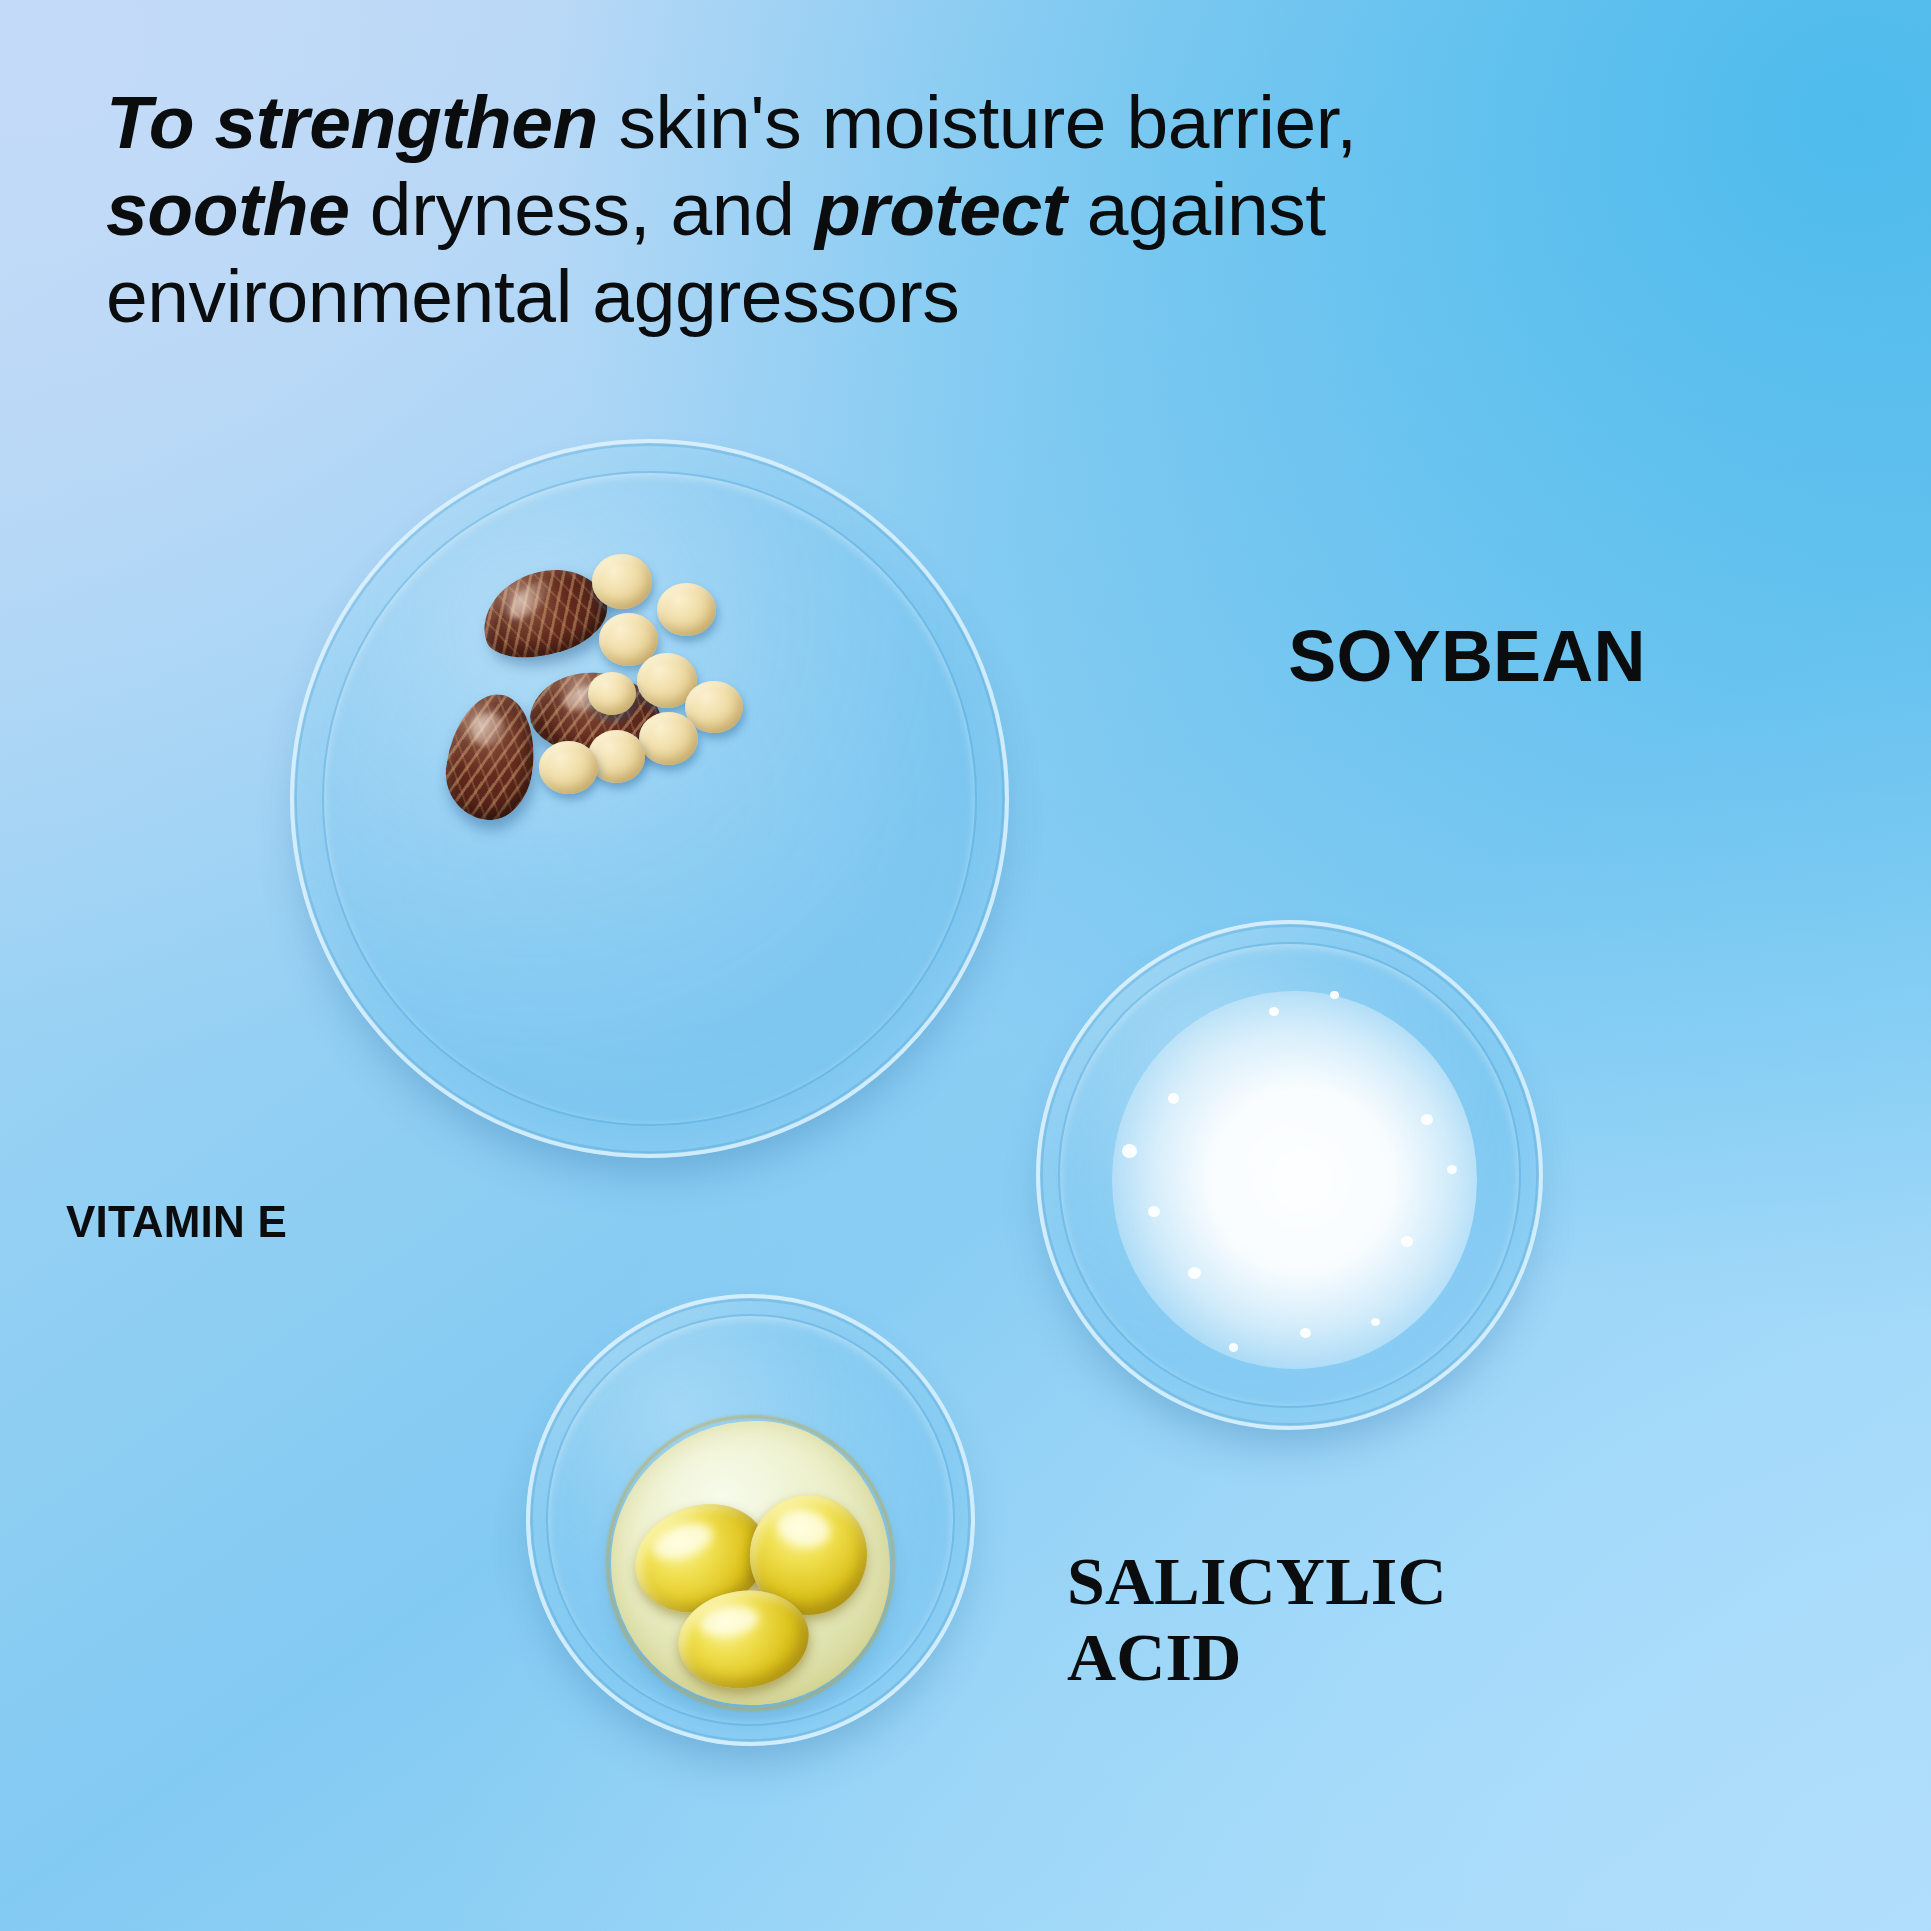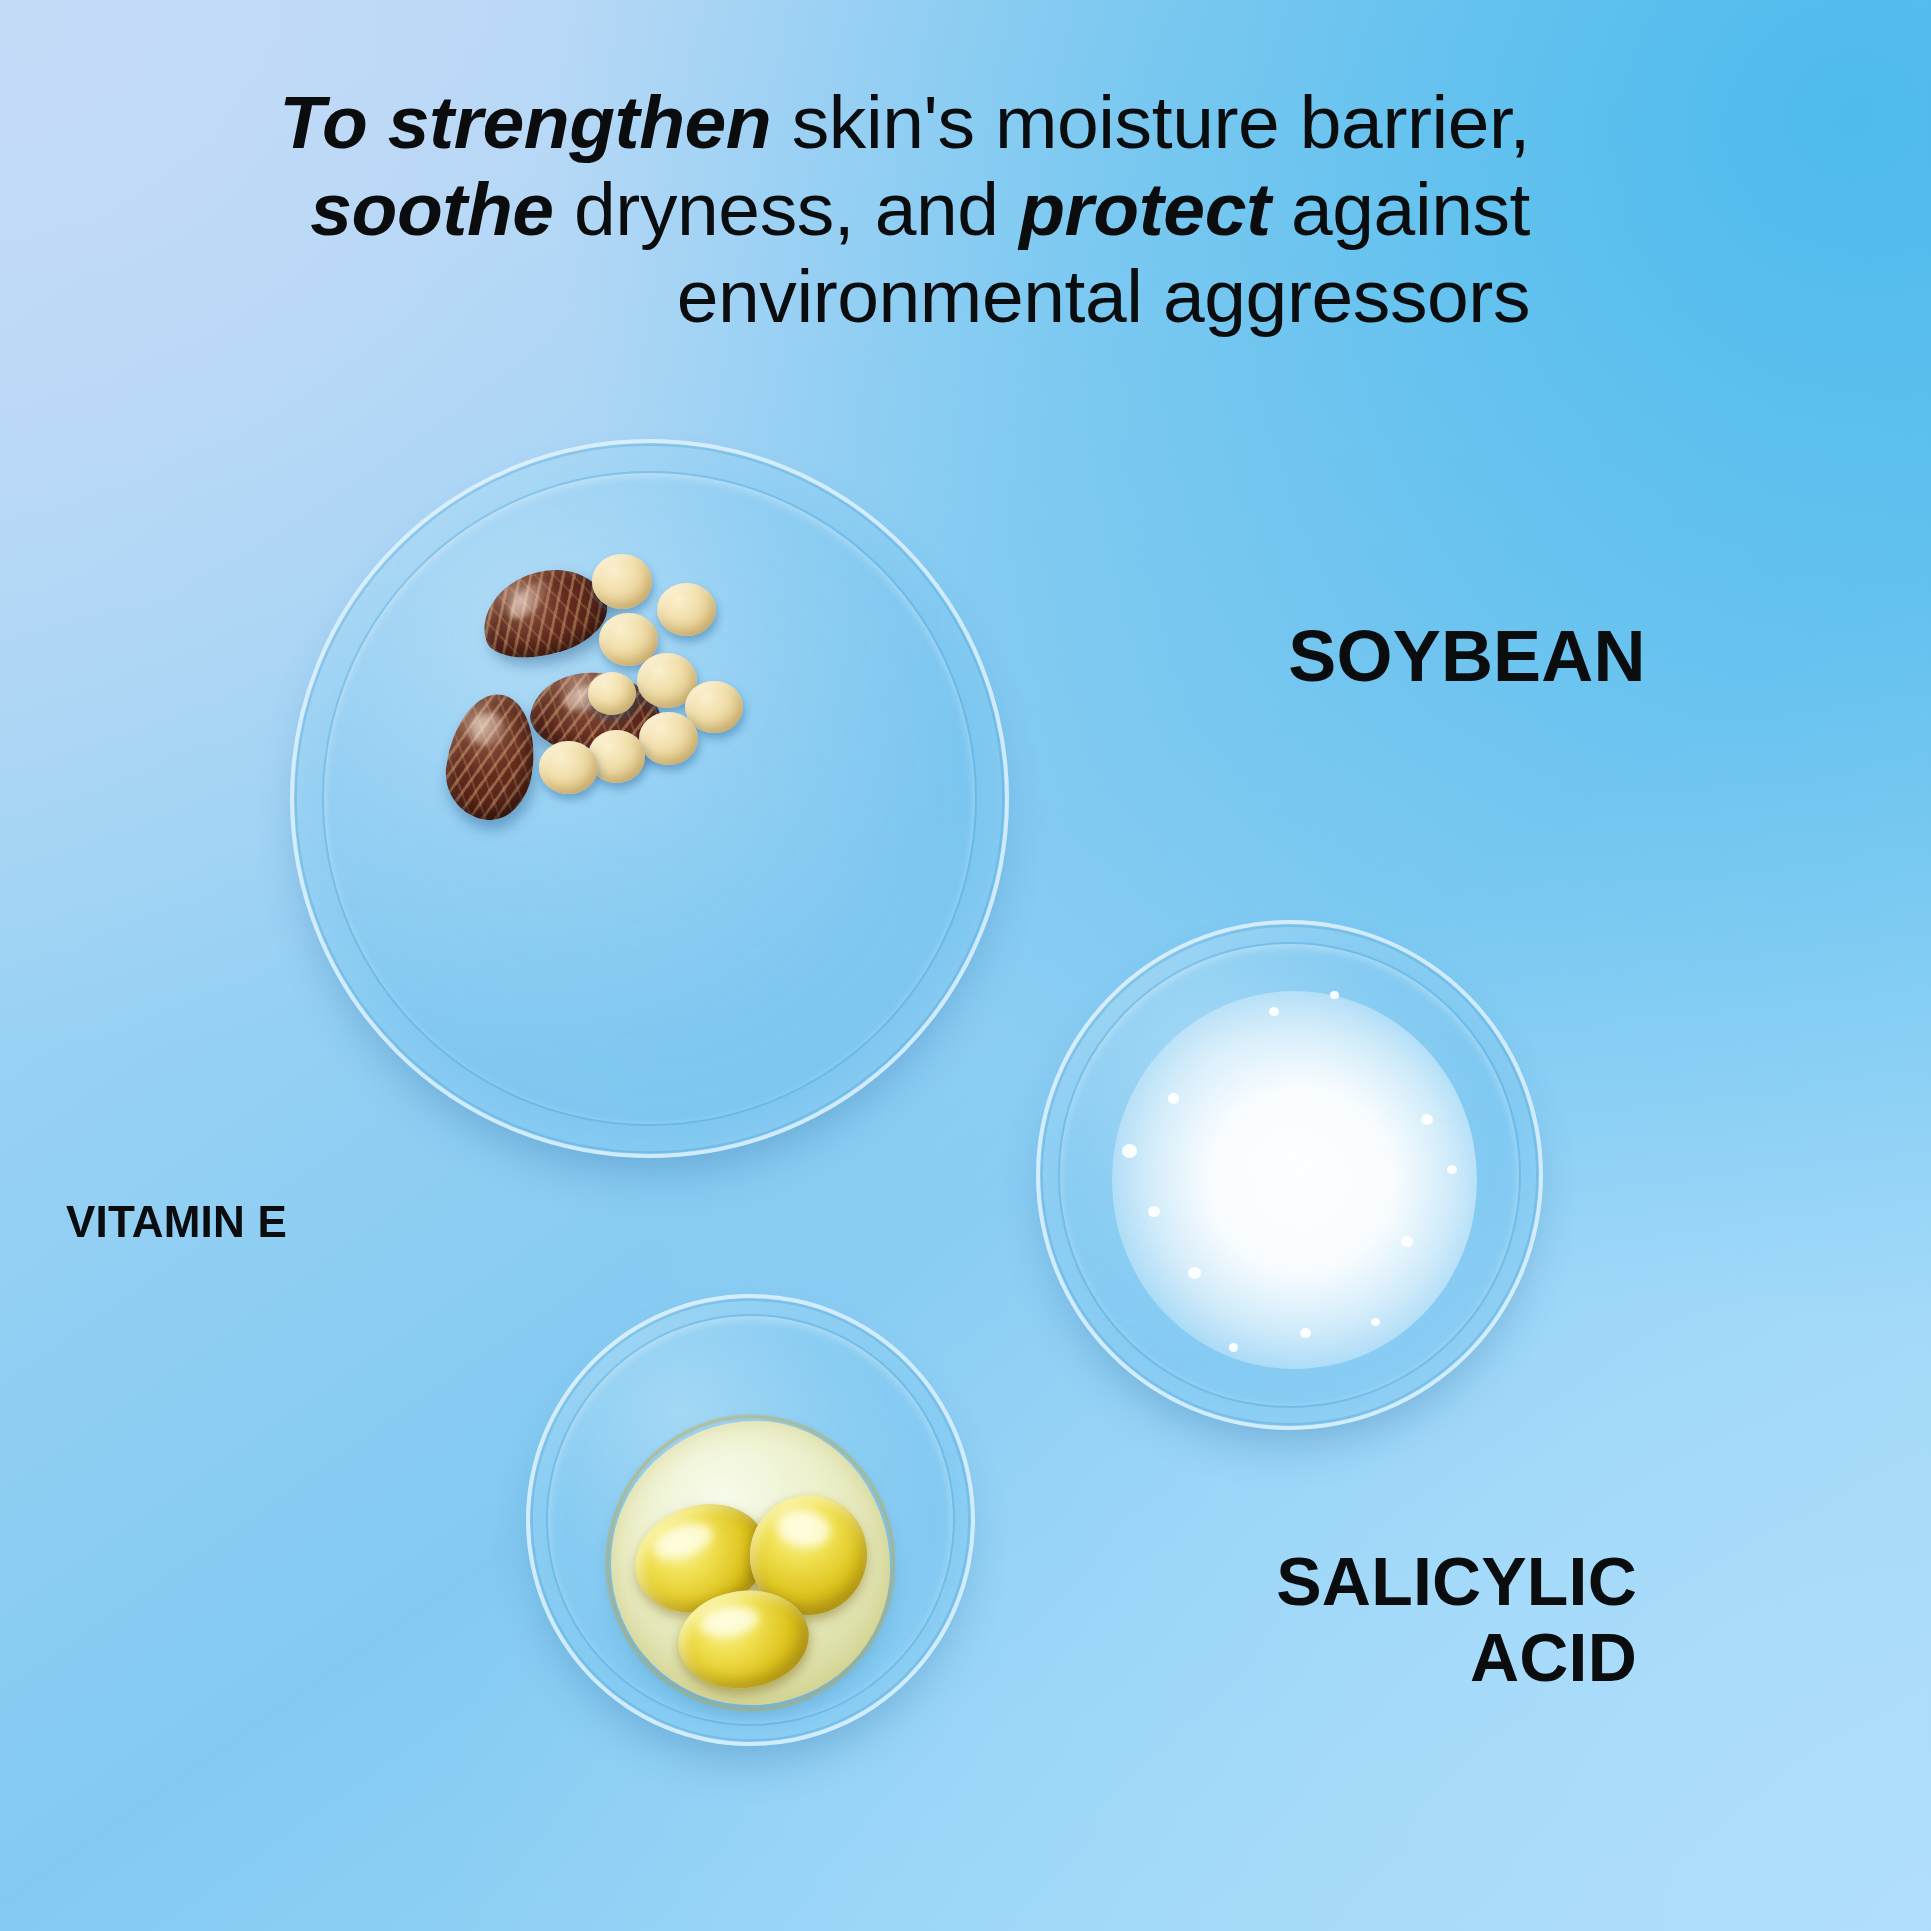--- a/index.html
+++ b/index.html
@@ -12,21 +12,21 @@
     position:relative;width:1931px;height:1931px;overflow:hidden;
     background:
       radial-gradient(130% 120% at 96% 6%, rgba(74,186,236,0.95) 0%, rgba(74,186,236,0.0) 52%),
       radial-gradient(120% 110% at 2% 2%,  rgba(196,219,248,0.95) 0%, rgba(196,219,248,0.0) 48%),
       radial-gradient(140% 130% at 100% 100%, rgba(176,222,252,0.85) 0%, rgba(176,222,252,0) 55%),
       linear-gradient(145deg,#bcd9f5 0%,#9ad2f4 30%,#83caf2 58%,#9ad6f7 82%,#aeddfa 100%);
   }
   
   .headline{
     position:absolute;left:0;top:79px;width:1636px;
-    text-align:right;color:#0b0c0e;
+    text-align:left;color:#0b0c0e;
     font-size:75px;line-height:1.16;letter-spacing:-0.4px;
     font-weight:400;
     padding:0 106px;box-sizing:border-box;
   }
   .headline em{font-style:italic;font-weight:700;}
   
   .dish{
     position:absolute;border-radius:50%;
     background:
       radial-gradient(circle at 34% 26%, rgba(255,255,255,0.30) 0%, rgba(255,255,255,0.10) 34%, rgba(255,255,255,0.0) 62%),
@@ -119,21 +119,21 @@
     filter:blur(0.4px);
   }
   .speck{position:absolute;border-radius:50%;background:rgba(255,255,255,0.92);}
   
   .label{
     position:absolute;color:#0b0c0e;font-weight:700;
     letter-spacing:0.2px;line-height:1.12;
   }
   #lbl-soy{left:1110px;top:616px;width:714px;text-align:center;font-size:72px;}
   #lbl-vite{left:66px;top:1197px;width:541px;text-align:left;font-size:44px;}
-  #lbl-sal{left:1067px;top:1543px;width:570px;text-align:right;font-size:68px;}
+  #lbl-sal{left:1067px;top:1543px;width:570px;text-align:left;font-size:68px;font-family:Liberation Serif, serif;}
 </style>
 </head>
 <body>
 
 <div id="stage">
 
   <div class="headline">
     <span><em>To strengthen</em><span> skin's moisture barrier,</span></span><br>
     <span><em>soothe</em><span> dryness, and </span><em>protect</em><span> against</span></span><br>
     <span>environmental aggressors</span>

